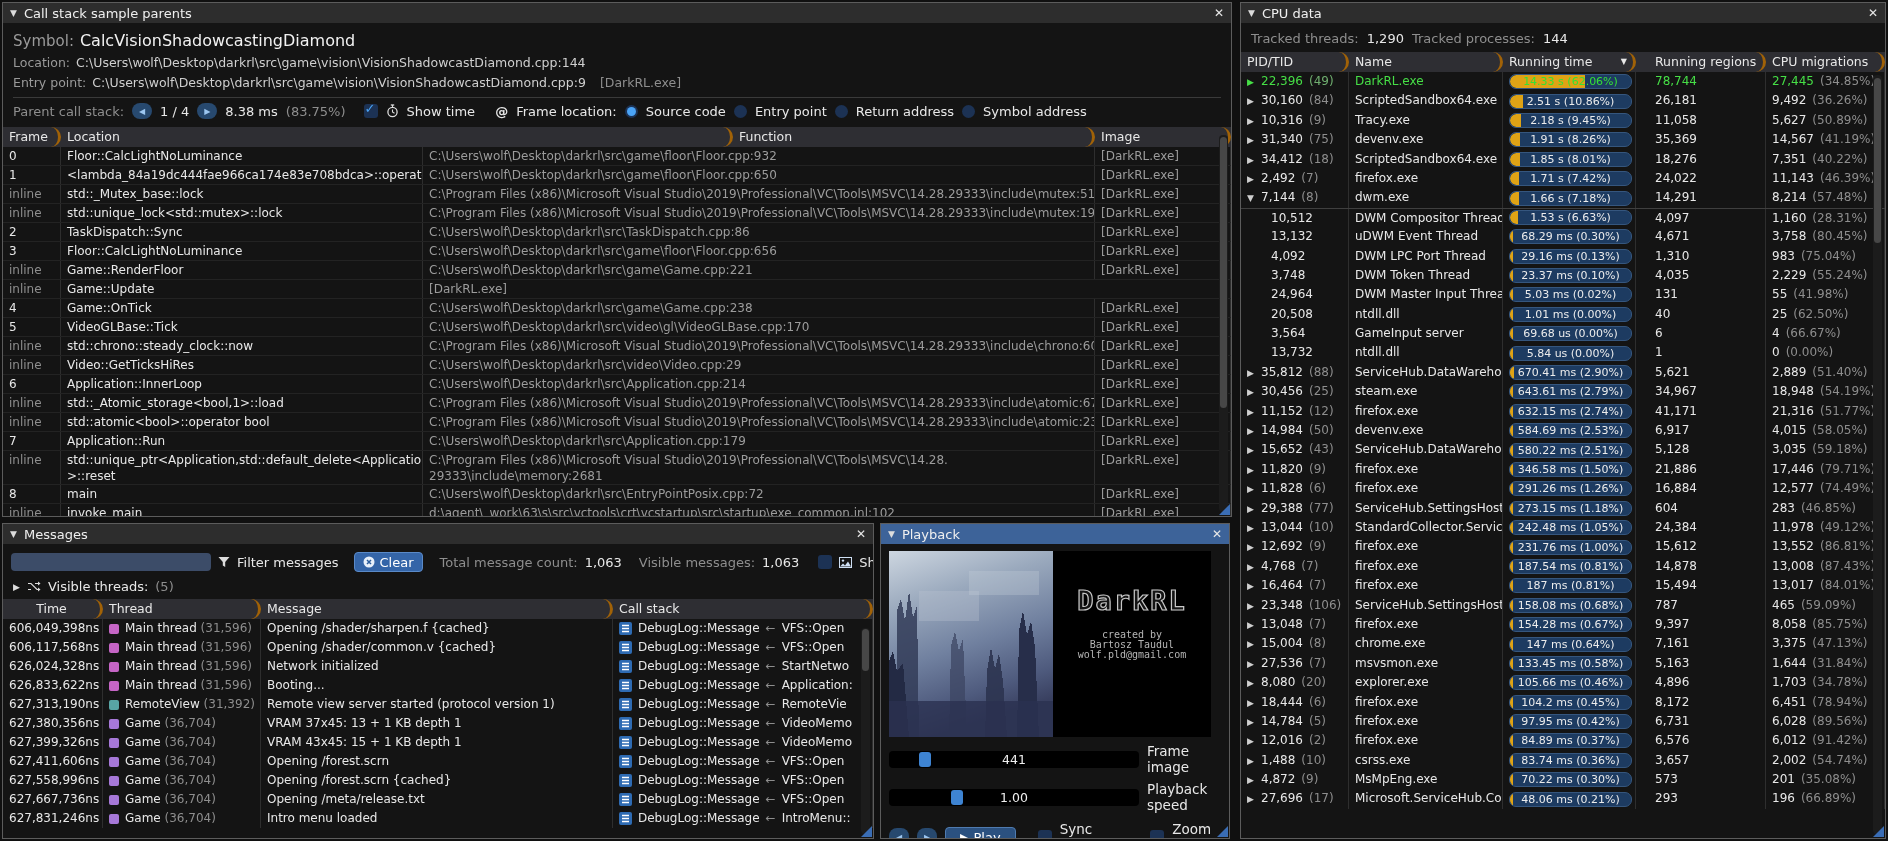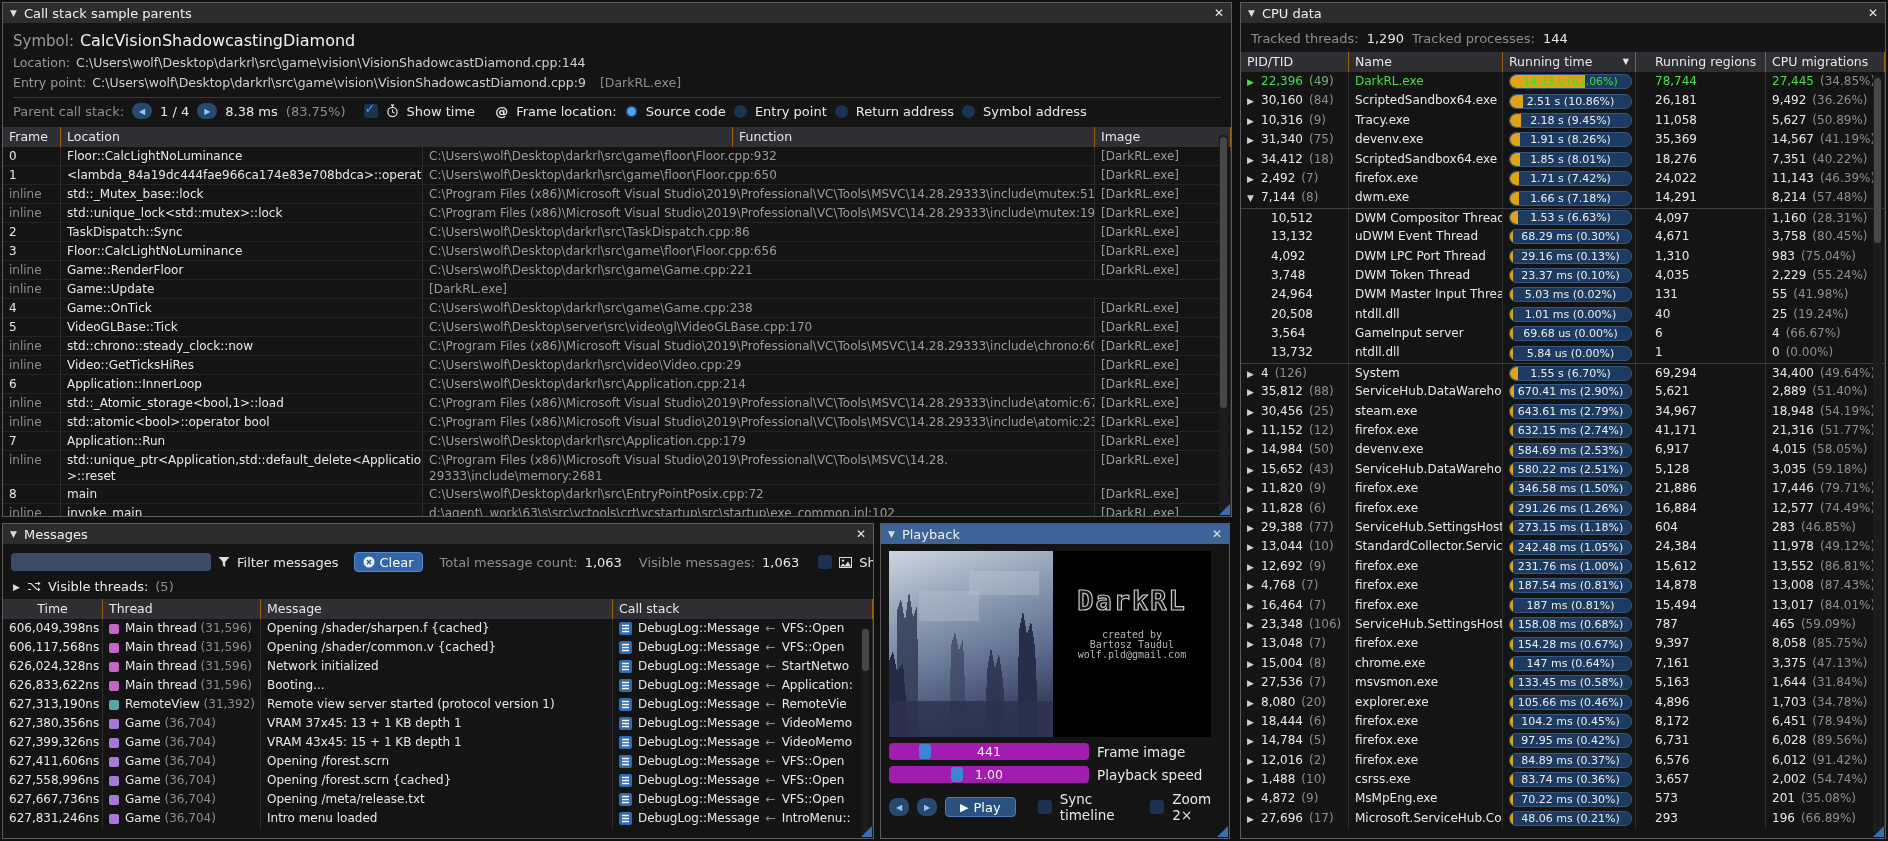--- a/index.html
+++ b/index.html
@@ -9,21 +9,21 @@
   .tbar .tri { font-size:9px; color:#dcdcdc; }
   .tbar .xbtn { margin-left:auto; font-size:12px; color:#e8e8e8; cursor:default; }
   .active .tbar { background:#3d6399; }
   .dim { color:#8e8e8e; }
   .grip { position:absolute; right:1px; bottom:1px; width:0; height:0; border-left:11px solid transparent; border-bottom:11px solid #3a6db5; }
 
   
   .thead { display:flex; background:#2e2e33; height:20px; line-height:20px; font-size:12.5px; }
   .trow  { display:flex; height:19px; line-height:19px; font-size:12px; }
   .cell  { padding:0 6px; overflow:hidden; white-space:nowrap; border-right:1px solid #2e2e2e; }
-  .thead .cell { border-right:1px solid #a16207; }
+  .thead .cell { border-right:3px solid #a16207;border-radius:10px; }
 
   
   #cs { left:2px; top:2px; width:1230px; height:515px; }
   .cs-info { padding:6px 10px 0 10px; }
   .cs-symline { margin-top:2px; font-size:15px; color:#9a9a9a; }
   .cs-symline b { font-size:16px; font-weight:normal; color:#f2f2f2; margin-left:6px; }
   .cs-line { margin-top:5px; font-size:12.5px; color:#9a9a9a; }
   .cs-line .val { color:#cfcfcf; margin-left:6px; }
   .cs-parent { display:flex; align-items:center; gap:8px; margin-top:7px; border-top:1px solid #3a3a3a; padding:5px 0 5px 0; font-size:13px; }
   .navbtn { width:20px; height:16px; border-radius:8px; background:#27496f; color:#9cc6f0; font-size:8px; display:flex; align-items:center; justify-content:center; }
@@ -53,21 +53,21 @@
   .m-cs-cell { display:flex; align-items:center; gap:6px; }
   .m-cs-cell .arrowl { color:#8e8e8e; }
 
   
   #pb { left:880px; top:523px; width:350px; height:316px; }
   .pb-img { margin:7px 0 0 8px; width:322px; height:186px; display:flex; background:#000; }
   .pb-forest { width:164px; height:100%; position:relative; overflow:hidden; }
   .pb-logo { flex:1; background:#000; text-align:center; padding-top:34px; }
   .pb-logo .logo { font-family:"DejaVu Sans Mono","Liberation Mono",monospace; font-size:27px; font-weight:bold; letter-spacing:2px; color:rgba(20,20,20,1); -webkit-text-stroke:1.2px #c8c8c8; }
   .pb-logo .cr { margin-top:14px; font-size:10px; color:#b5b5b5; font-family:"DejaVu Sans Mono","Liberation Mono",monospace; line-height:10px; }
-  .slider { position:relative; width:200px; height:17px; background:#a21caf; border-radius:4px; flex:none; }
+  .slider { position:relative; width:250px; height:17px; background:#000000; border-radius:4px; flex:none; }
   .slider .thumb { position:absolute; top:1px; bottom:1px; width:12px; background:#3e84d3; border-radius:3px; }
   .slider .sval { position:absolute; inset:0; text-align:center; line-height:17px; font-size:12.5px; color:#f0f0f0; }
   .pb-row { display:flex; align-items:center; gap:8px; padding:6px 8px 0 8px; font-size:13.5px; }
 
   
   #cpu { left:1240px; top:2px; width:646px; height:837px; }
   .cpu-info { display:flex; gap:8px; padding:8px 8px 6px 10px; font-size:13px; }
   .w-pid { width:108px; } .w-name { width:154px; } .w-rt { width:133px; display:flex; align-items:center; } .w-reg { width:117px;margin-left:13px; } .w-mig { flex:1; }
   .cpu-rows .trow { height:19.4px; line-height:19.4px; }
   .cpu-rows .trow.sep { border-top:1px solid #3f3f3f; }
@@ -181,21 +181,21 @@
         </div>
         <div class="trow">
           <div class="cell w-frame">4</div>
           <div class="cell w-fn">Game::OnTick</div>
           <div class="cell w-loc">C:\Users\wolf\Desktop\darkrl\src\game\Game.cpp:238</div>
           <div class="cell w-img">[DarkRL.exe]</div>
         </div>
         <div class="trow">
           <div class="cell w-frame">5</div>
           <div class="cell w-fn">VideoGLBase::Tick</div>
-          <div class="cell w-loc">C:\Users\wolf\Desktop\server\src\video\gl\VideoGLBase.cpp:170</div>
+          <div class="cell w-loc">C:\Users\wolf\Desktop\darkrl\src\video\gl\VideoGLBase.cpp:170</div>
           <div class="cell w-img">[DarkRL.exe]</div>
         </div>
         <div class="trow">
           <div class="cell w-frame dim">inline</div>
           <div class="cell w-fn">std::chrono::steady_clock::now</div>
           <div class="cell w-loc">C:\Program Files (x86)\Microsoft Visual Studio\2019\Professional\VC\Tools\MSVC\14.28.29333\include\chrono:607</div>
           <div class="cell w-img">[DarkRL.exe]</div>
         </div>
         <div class="trow">
           <div class="cell w-frame dim">inline</div>
@@ -746,21 +746,21 @@
       <div class="trow">
         <div class="cell w-pid c-pid child"><span class="pid">20,508</span></div>
         <div class="cell w-name c-name">ntdll.dll</div>
         <div class="cell w-rt">
           <div class="pill">
             <div class="fill" style="width: 0.5%;"></div>
             <div class="ptxt">1.01 ms (0.00%)</div>
           </div>
         </div>
         <div class="cell w-reg c-reg">40</div>
-        <div class="cell w-mig"><span class="mig">25</span><span class="dim">(19.24%)</span></div>
+        <div class="cell w-mig"><span class="mig">25</span><span class="dim">(62.50%)</span></div>
       </div>
       <div class="trow">
         <div class="cell w-pid c-pid child"><span class="pid">3,564</span></div>
         <div class="cell w-name c-name">GameInput server</div>
         <div class="cell w-rt">
           <div class="pill">
             <div class="fill" style="width: 0.5%;"></div>
             <div class="ptxt">69.68 us (0.00%)</div>
           </div>
         </div>
@@ -771,32 +771,20 @@
         <div class="cell w-pid c-pid child"><span class="pid">13,732</span></div>
         <div class="cell w-name c-name">ntdll.dll</div>
         <div class="cell w-rt">
           <div class="pill">
             <div class="fill" style="width: 0.5%;"></div>
             <div class="ptxt">5.84 us (0.00%)</div>
           </div>
         </div>
         <div class="cell w-reg c-reg">1</div>
         <div class="cell w-mig"><span class="mig">0</span><span class="dim">(0.00%)</span></div>
-      </div>
-      <div class="trow sep">
-        <div class="cell w-pid c-pid"><span class="arrow">▶</span><span class="pid">4</span><span class="dim cnt">(126)</span></div>
-        <div class="cell w-name c-name">System</div>
-        <div class="cell w-rt">
-          <div class="pill">
-            <div class="fill" style="width: 6.7%;"></div>
-            <div class="ptxt">1.55 s (6.70%)</div>
-          </div>
-        </div>
-        <div class="cell w-reg c-reg">69,294</div>
-        <div class="cell w-mig"><span class="mig">34,400</span><span class="dim">(49.64%)</span></div>
       </div>
       <div class="trow">
         <div class="cell w-pid c-pid"><span class="arrow">▶</span><span class="pid">35,812</span><span class="dim cnt">(88)</span></div>
         <div class="cell w-name c-name">ServiceHub.DataWarehou</div>
         <div class="cell w-rt">
           <div class="pill">
             <div class="fill" style="width: 2.9%;"></div>
             <div class="ptxt">670.41 ms (2.90%)</div>
           </div>
         </div>

